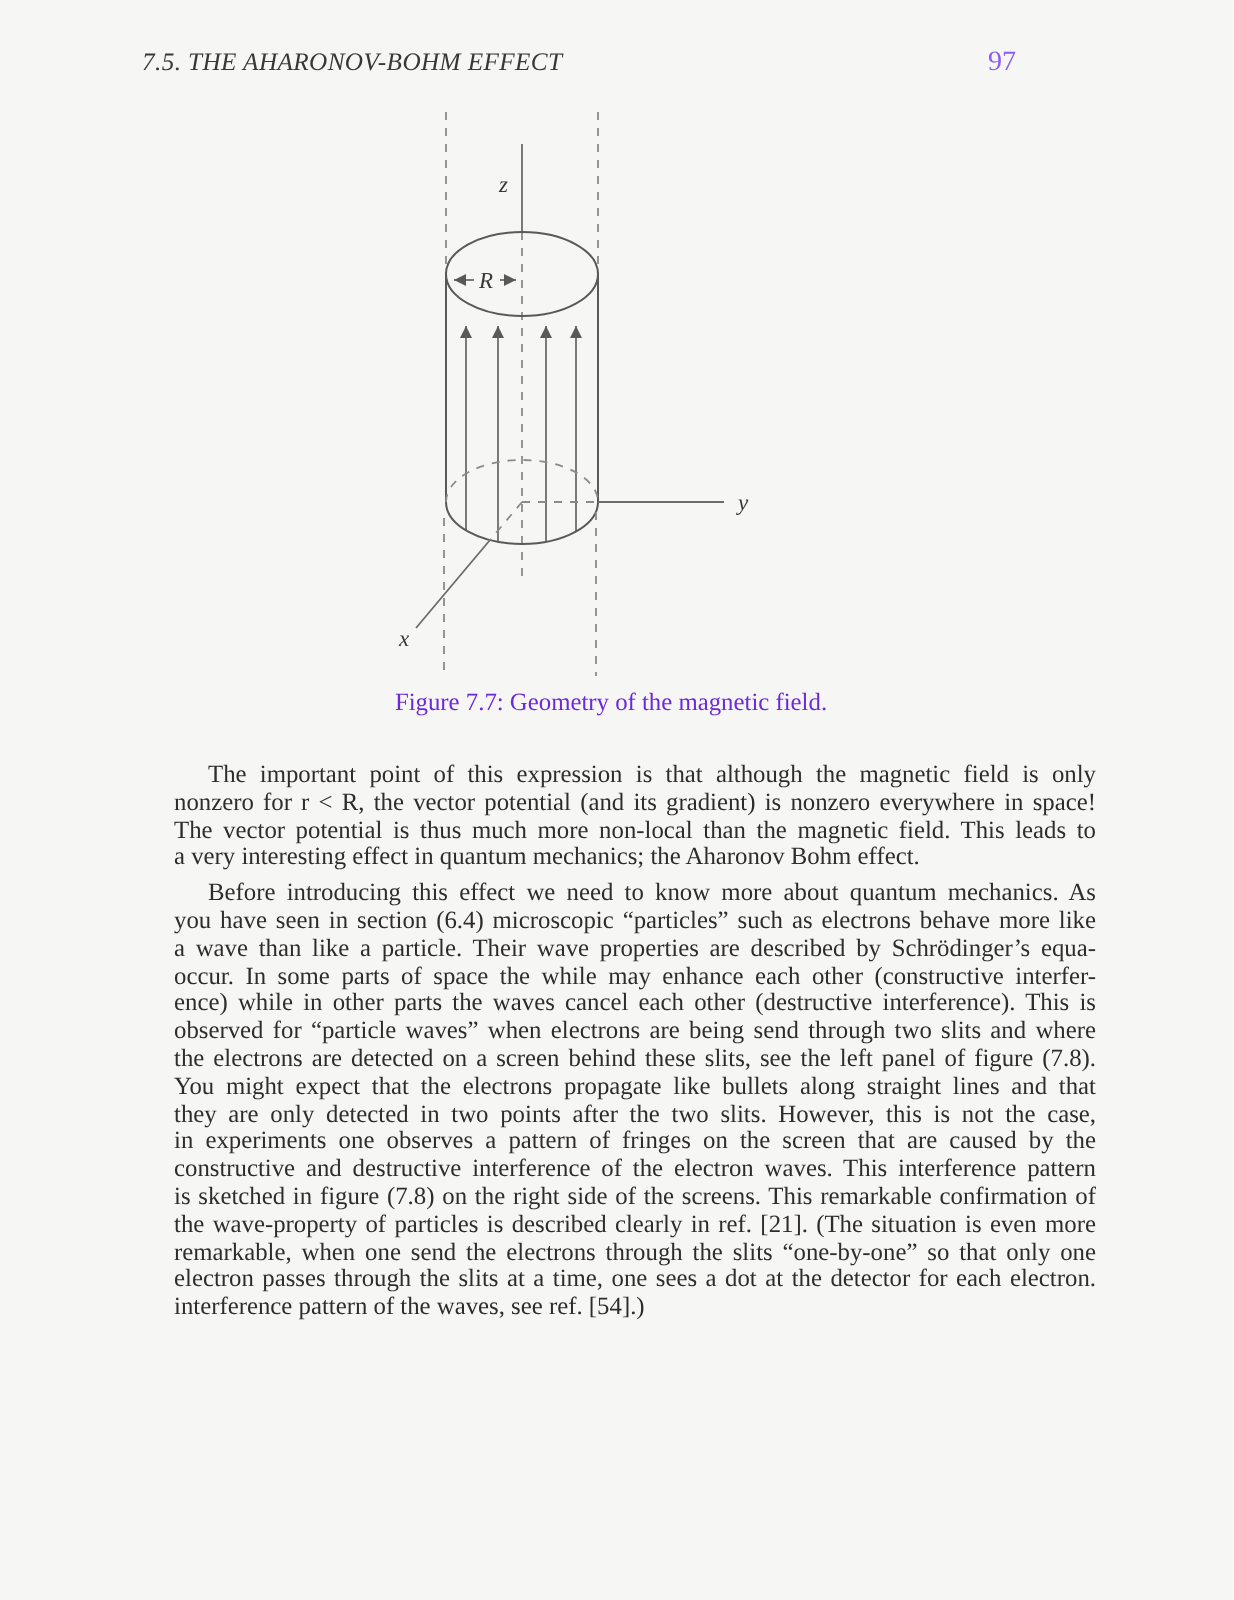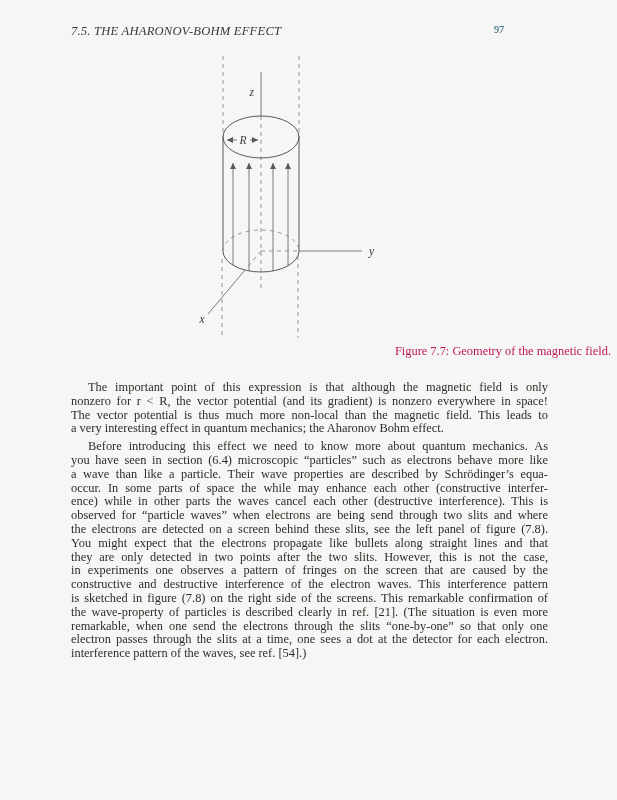--- a/index.html
+++ b/index.html
@@ -11,41 +11,41 @@
     color:#333130;
     overflow:hidden;
   }
   
   .hdr-title{
     position:absolute;left:71px;top:24px;
     font-style:italic;font-size:12.6px;letter-spacing:.2px;color:#3a3836;
   }
   .hdr-page{
     position:absolute;left:494px;top:24px;
-    font-size:10px;color:#0c4a6e;
+    font-size:14px;color:#8b5cf6;
   }
   
   .fig{position:absolute;left:190px;top:50px;}
   .fig text{
     font-family:"Liberation Serif","DejaVu Serif",serif;
     font-style:italic;font-size:11.5px;fill:#3a3836;
   }
   .solid{stroke:#5b5957;stroke-width:1;fill:none;}
   .thin{stroke:#6e6c6a;stroke-width:0.9;fill:none;}
   .dash{stroke:#8d8b88;stroke-width:0.9;fill:none;stroke-dasharray:4 4;}
   .caption{
     position:absolute;left:0;top:344px;width:611px;
-    text-align:right;font-size:12.4px;color:#be185d;
+    text-align:center;font-size:12.4px;color:#6d28d9;
   }
   
   .body-text{
     position:absolute;left:71px;top:381px;width:477px;
     font-size:12.4px;line-height:13.8px;color:#2f2d2b;
   }
-  .para{margin:0 0 4px 0;}
+  .para{margin:0 0 4px 16px;}
   .line{text-align:justify;text-align-last:justify;}
   .line.indent{text-indent:17px;}
   .line.last{text-align-last:left;}
 </style>
 </head>
 <body>
 
 <div class="page">
 
   <div class="hdr-title">7.5.  THE AHARONOV-BOHM EFFECT</div>

